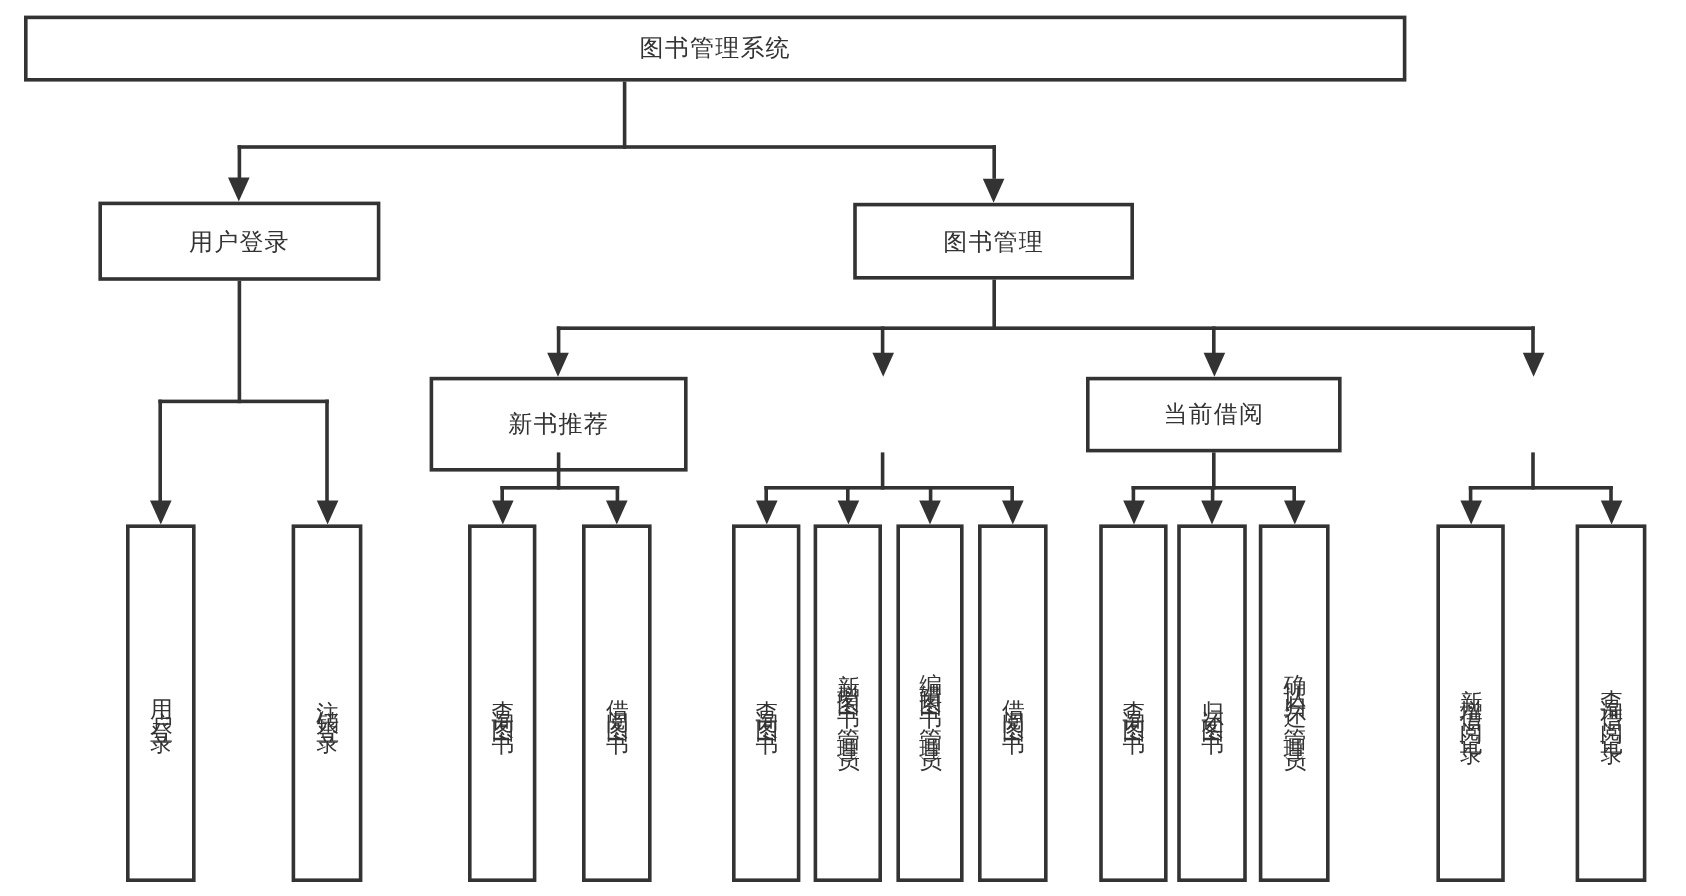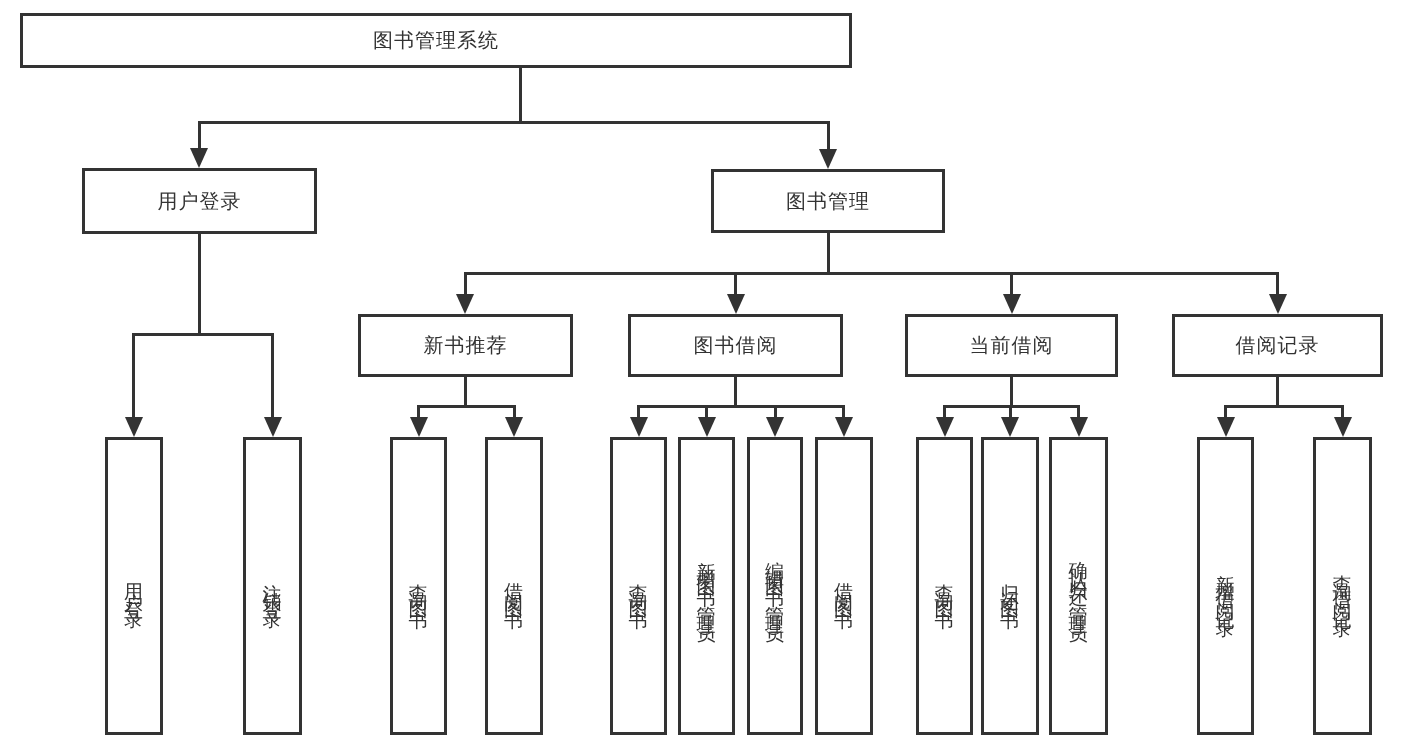--- a/index.html
+++ b/index.html
@@ -70,21 +70,21 @@
     white-space:nowrap;
     z-index:5;
     letter-spacing:0.5px;
   }
 </style>
 </head>
 <body>
 
 <div class="stage">
 
-  <div class="box" style="left:20px;top:13px;width:832px;height:55px;">
+  <div class="box" style="left:20px;top:13px;width:1152px;height:55px;">
     <span class="hlabel">图书管理系统</span>
   </div>
 
   <div class="vline" style="left:519px;top:68px;height:56px;"></div>
   <div class="hline" style="left:198px;top:121px;width:632px;"></div>
   <div class="vline" style="left:198px;top:121px;height:28px;"></div>
   <div class="arrow" style="left:190px;top:148px;"></div>
   <div class="vline" style="left:827px;top:121px;height:28px;"></div>
   <div class="arrow" style="left:819px;top:149px;"></div>
 
@@ -106,31 +106,25 @@
   <div class="hline" style="left:464px;top:272px;width:815px;"></div>
   <div class="vline" style="left:464px;top:272px;height:24px;"></div>
   <div class="arrow" style="left:456px;top:294px;"></div>
   <div class="vline" style="left:734px;top:272px;height:24px;"></div>
   <div class="arrow" style="left:727px;top:294px;"></div>
   <div class="vline" style="left:1010px;top:272px;height:24px;"></div>
   <div class="arrow" style="left:1003px;top:294px;"></div>
   <div class="vline" style="left:1276px;top:272px;height:24px;"></div>
   <div class="arrow" style="left:1269px;top:294px;"></div>
 
-  <div class="box" style="left:358px;top:314px;width:215px;height:63px;">
+  <div class="box" style="left:358px;top:314px;width:215px;height:79px;">
     <span class="hlabel">新书推荐</span>
-  </div>
-  <div class="box" style="left:628px;top:314px;width:215px;height:63px;">
-    <span class="hlabel">图书借阅</span>
   </div>
   <div class="box" style="left:905px;top:314px;width:213px;height:63px;">
     <span class="hlabel">当前借阅</span>
-  </div>
-  <div class="box" style="left:1172px;top:314px;width:211px;height:63px;">
-    <span class="hlabel">借阅记录</span>
   </div>
 
   <div class="vline" style="left:464px;top:377px;height:31px;"></div>
   <div class="hline" style="left:417px;top:405px;width:99px;"></div>
   <div class="vline" style="left:417px;top:405px;height:14px;"></div>
   <div class="arrow" style="left:410px;top:417px;"></div>
   <div class="vline" style="left:513px;top:405px;height:14px;"></div>
   <div class="arrow" style="left:505px;top:417px;"></div>
 
   <div class="vline" style="left:734px;top:377px;height:31px;"></div>

